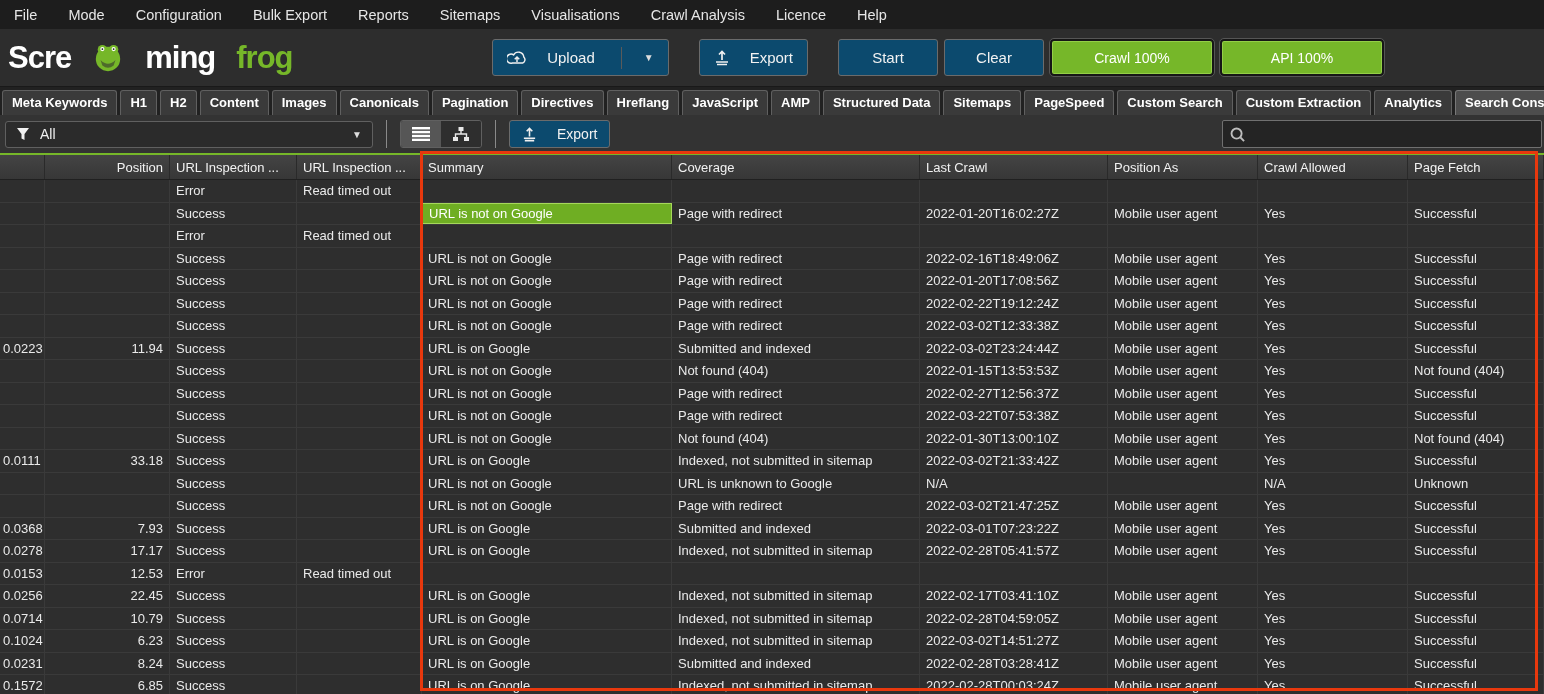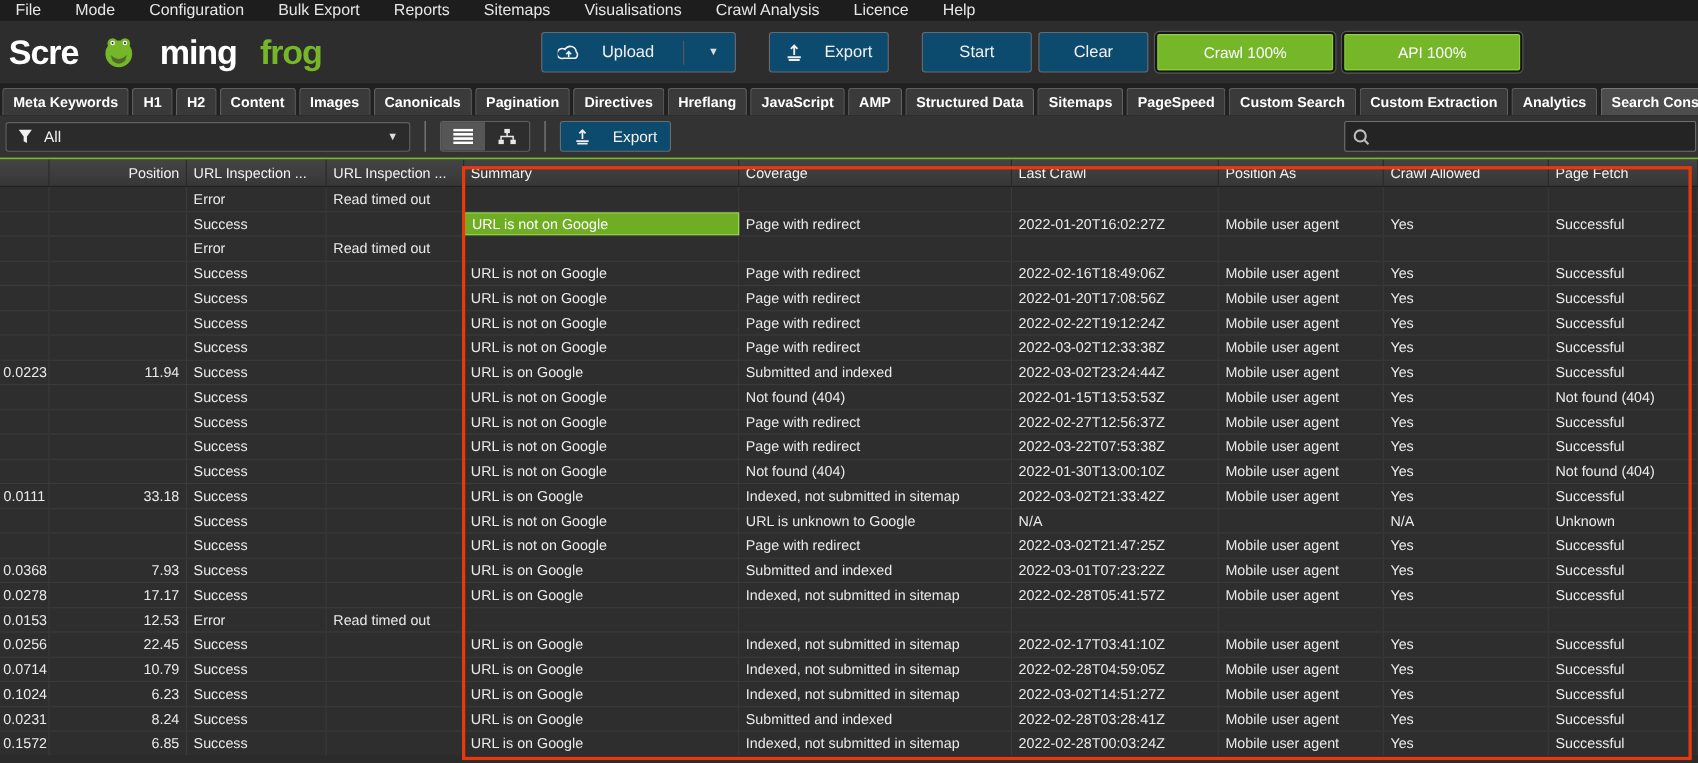--- a/index.html
+++ b/index.html
@@ -4,21 +4,21 @@
 <style>
   * { margin:0; padding:0; box-sizing:border-box; }
   html,body { background:#1a1a1a; }
   #app {
     position:relative; width:1544px; height:694px; overflow:hidden;
     background:#2b2b2b; font-family:"Liberation Sans", sans-serif;
     -webkit-font-smoothing:antialiased;
   }
 
   
-  .menubar { height:19px; background:#1d1d1d; display:flex; align-items:center;
+  .menubar { height:29px; background:#1d1d1d; display:flex; align-items:center;
     padding-left:14px; gap:31px; }
   .menu-item { color:#e6e6e6; font-size:14.5px; cursor:default; white-space:nowrap; }
 
   
   .toolbar { height:58px; background:#2d2d2d; border-bottom:1px solid #191919;
     display:flex; align-items:center; }
   .logo { margin-left:8px; display:flex; align-items:center; font-weight:bold;
     font-size:31px; letter-spacing:-1px; color:#fff;gap:21px; }
   .logo .lg-green { color:#76b729; }
   .frogball { width:30px; height:30px; margin:0 1px; }
@@ -69,21 +69,21 @@
   .thead { height:25px; display:flex; background:linear-gradient(#444444,#373737);
     border-bottom:1px solid #202020; color:#f2f2f2; font-size:13px; overflow:hidden; }
   .th { display:flex; align-items:center; padding:12px 6px; border-right:1px solid #2a2a2a;
     white-space:nowrap; overflow:hidden; flex:0 0 auto; cursor:default; }
   .tbody { display:flex; flex-direction:column; height:517px; overflow:hidden;
     background:#2e2e2e; }
   .trow { display:flex; height:22.5px; flex:0 0 22.5px; border-bottom:1px solid #3a3a3a;
     overflow:hidden; }
   .td { border-right:1px solid #3a3a3a; padding:0 6px; font-size:13px; color:#eaeaea;
     line-height:21px; white-space:nowrap; overflow:hidden; flex:0 0 auto; cursor:default; }
-  .c0 { width:45px; text-align:right; padding:0 3px; }
+  .c0 { width:45px; padding:0 3px; }
   .c1 { width:125px; text-align:right; justify-content:flex-end; }
   .c2 { width:127px; }
   .c3 { width:125px; }
   .c4 { width:250px; }
   .c5 { width:248px; }
   .c6 { width:188px; }
   .c7 { width:150px; }
   .c8 { width:150px; }
   .c9 { width:136px; flex:1 0 auto; }
   .td.selected { background:#6fae23; border:1px solid #a6d75c; color:#ffffff;

